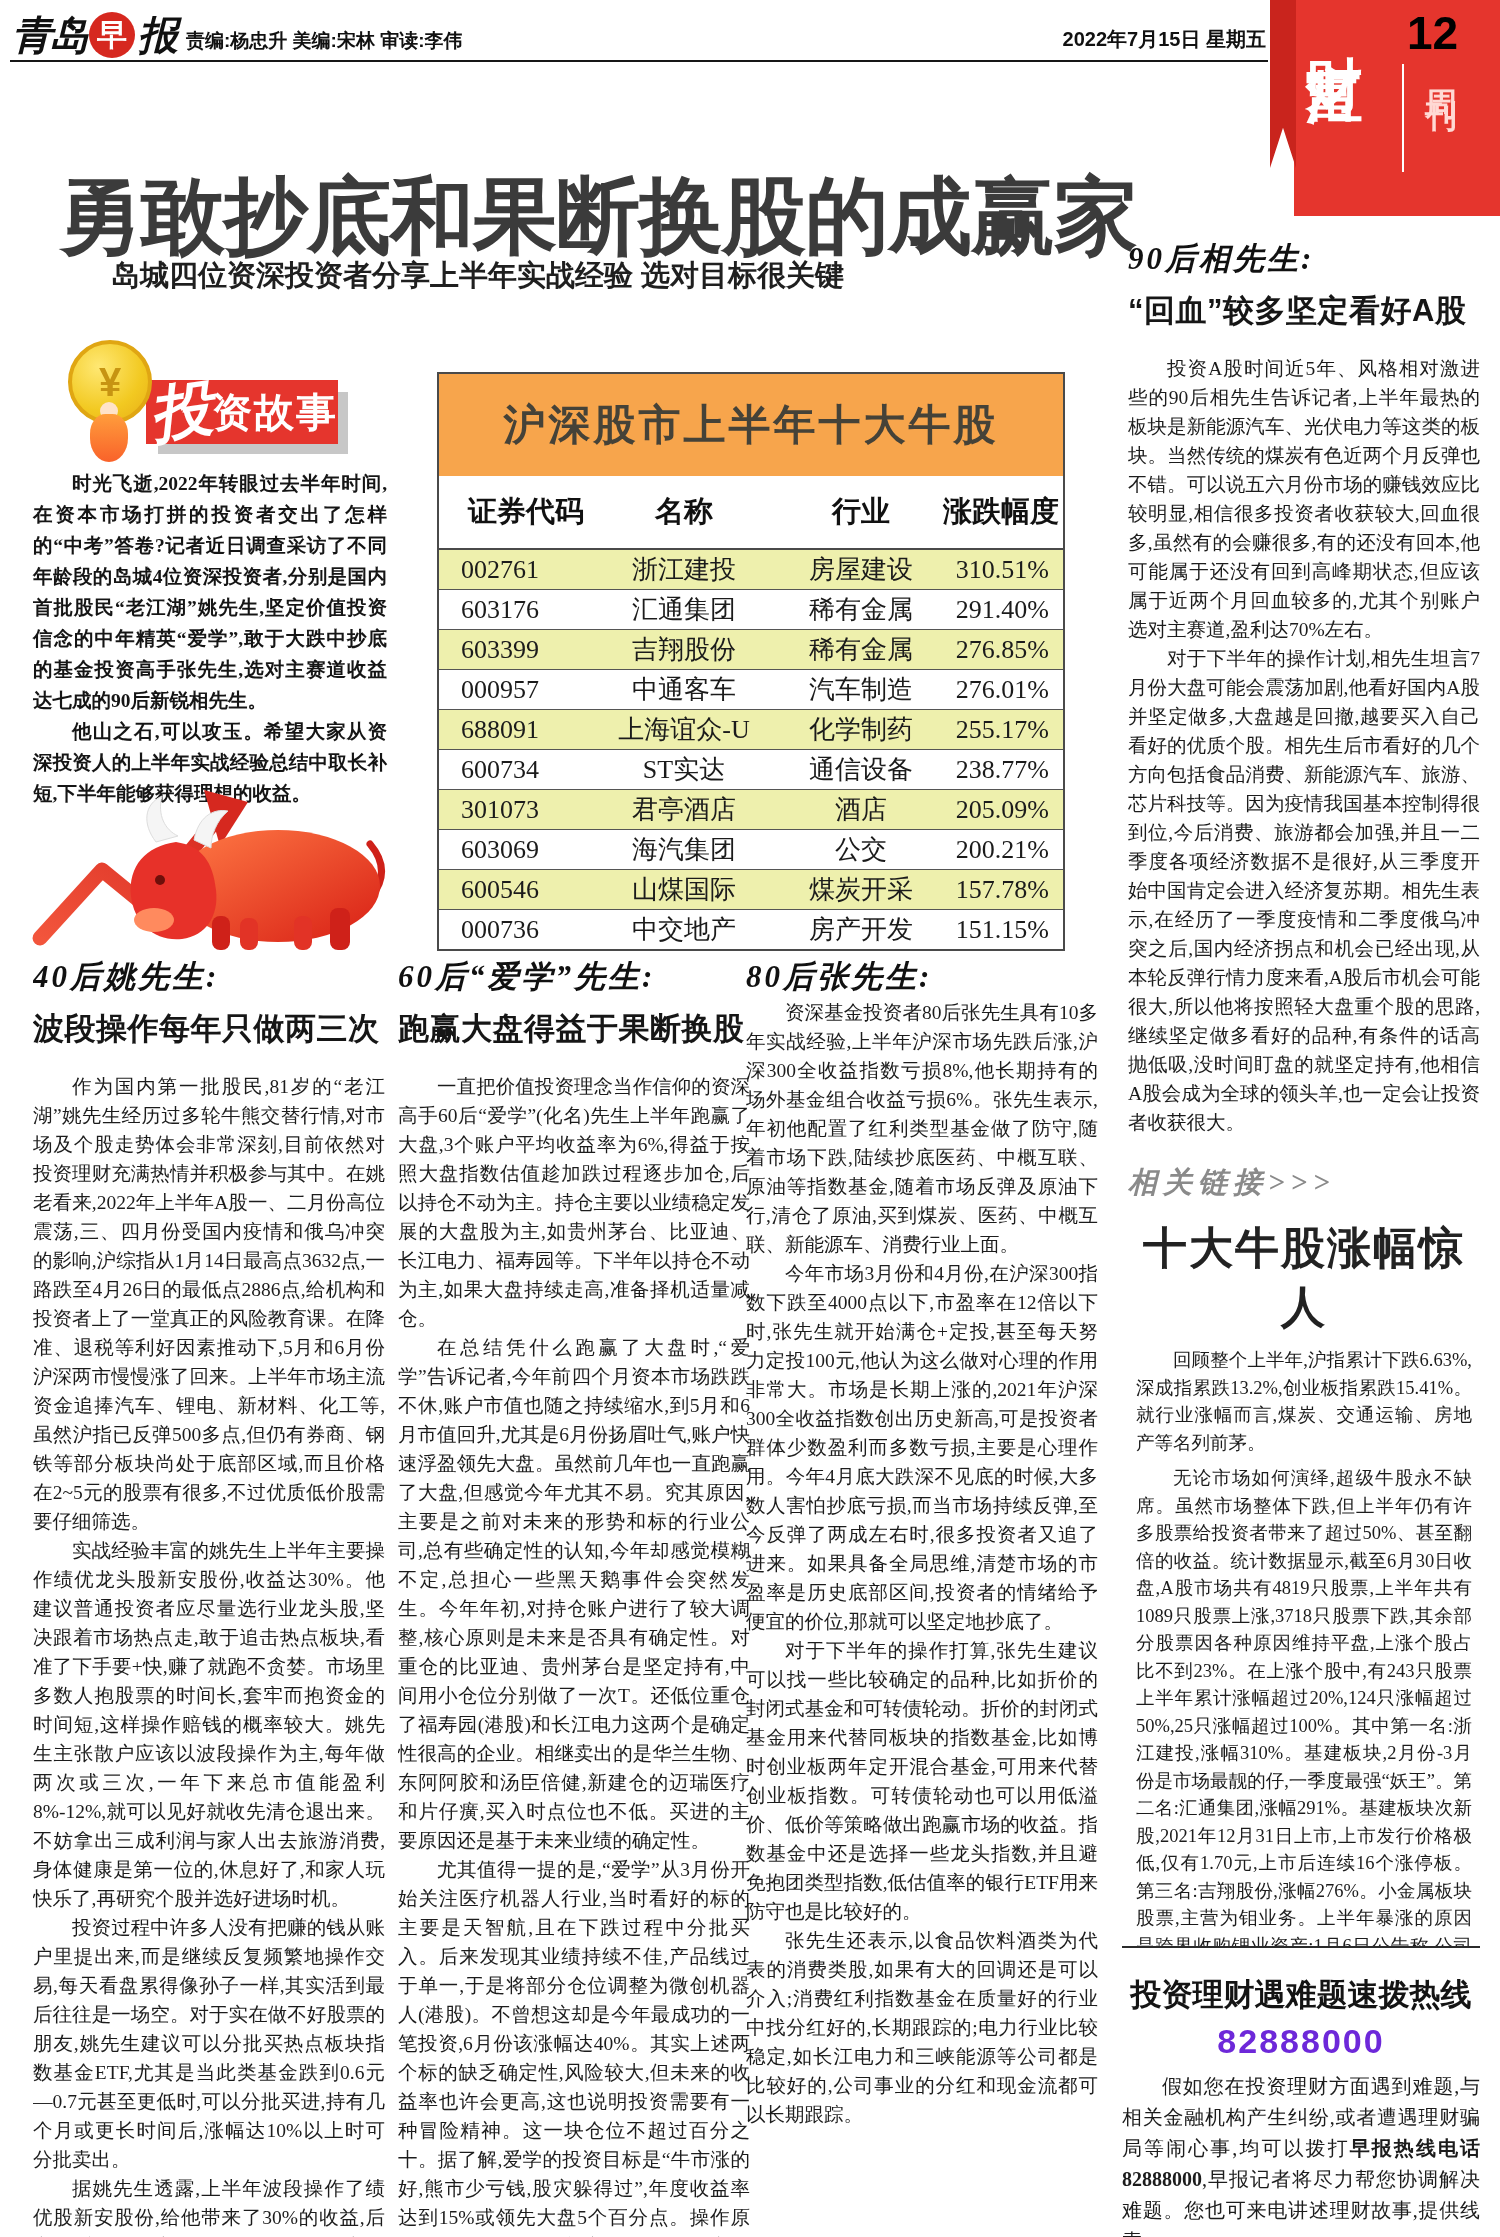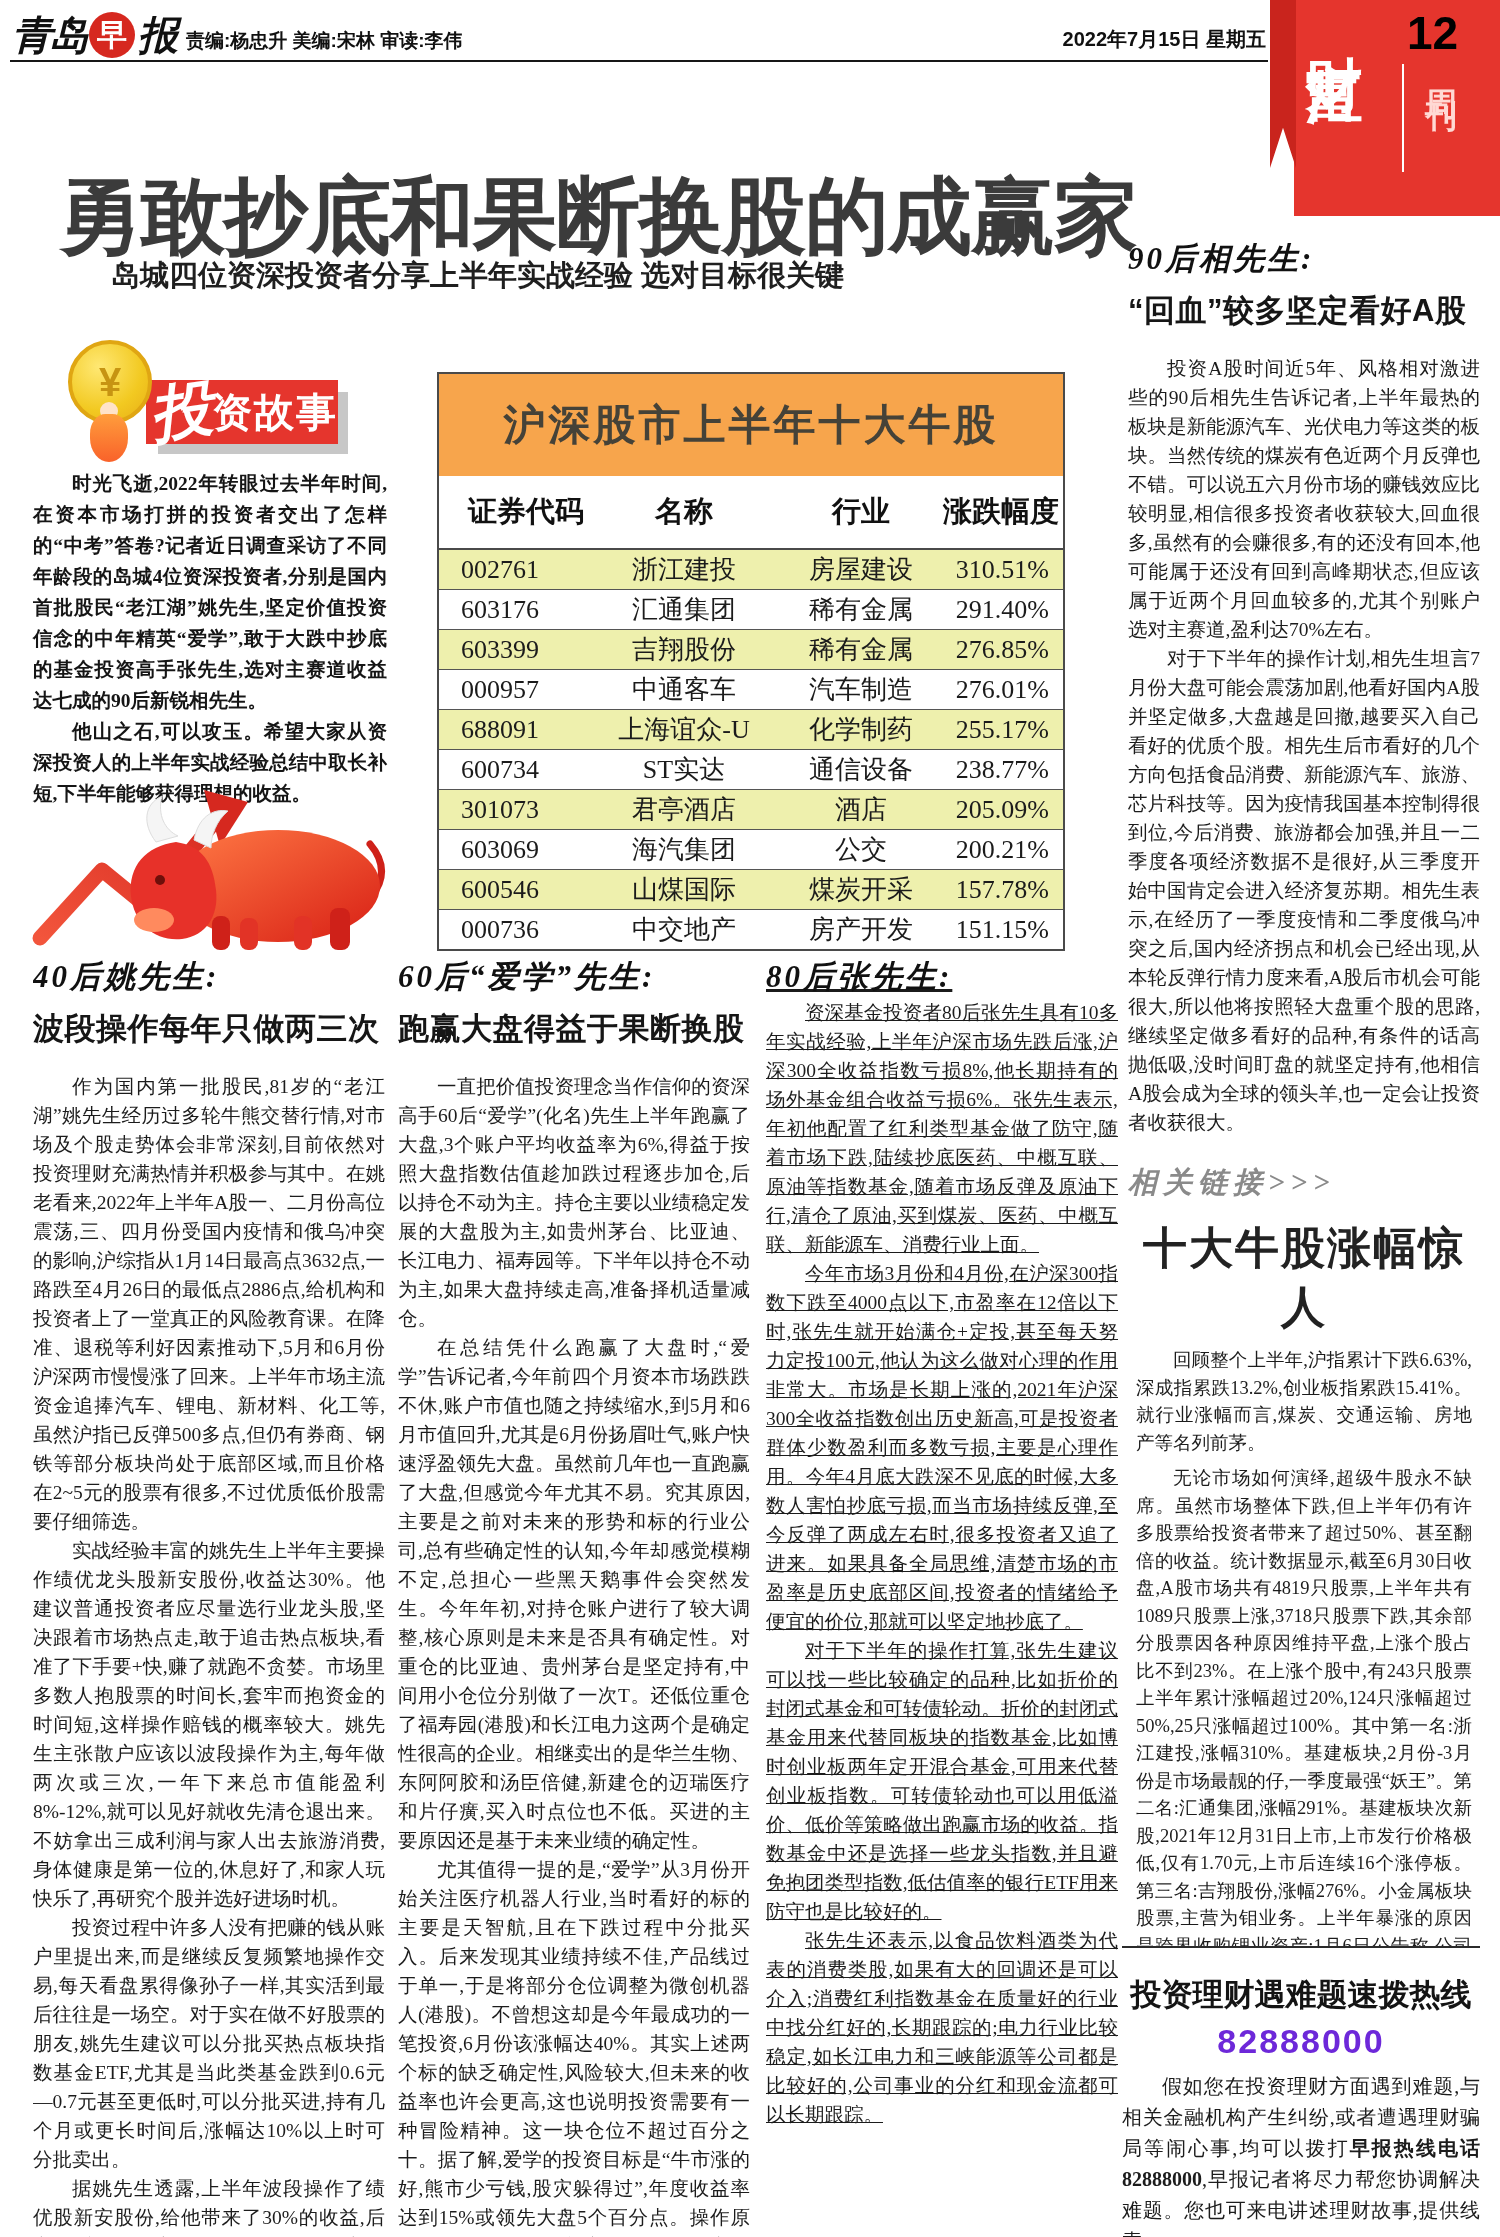--- a/index.html
+++ b/index.html
@@ -76,21 +76,21 @@
   .trow:first-child{border-top:none;}
   .trow.alt{background:#eef0ad;}
   .c-code{padding-left:22px;font-family:"Liberation Serif",serif;}
   .c-name,.c-ind{text-align:center;}
   .c-pct{text-align:right;padding-right:10px;}
 
   
   .col{position:absolute;width:352px;overflow:hidden;}
   .col-1{left:33px;top:956px;height:1281px;}
   .col-2{left:398px;top:956px;height:1281px;}
-  .col-3{left:766px;top:956px;height:1281px;text-decoration:underline;}
+  .col-3{left:746px;top:956px;height:1281px;}
   .col-4{left:1128px;top:238px;height:1999px;}
   .art-title1{font-size:31px;font-weight:700;font-style:italic;letter-spacing:3px;color:#111;
         font-family:"Liberation Serif",serif;}
   .art-title2{font-size:31px;font-weight:800;font-family:"Liberation Sans",sans-serif;color:#161616;
         margin-top:10px;margin-bottom:22px;white-space:nowrap;letter-spacing:0.5px;}
   .art-body p{margin:0;text-indent:2em;font-size:19.5px;line-height:29px;text-align:justify;color:#1c1c1c;}
 
   
   .related-label{margin-top:26px;font-size:29px;font-weight:700;font-style:italic;letter-spacing:6px;
         color:#8a8a8a;font-family:"Liberation Serif",serif;}

